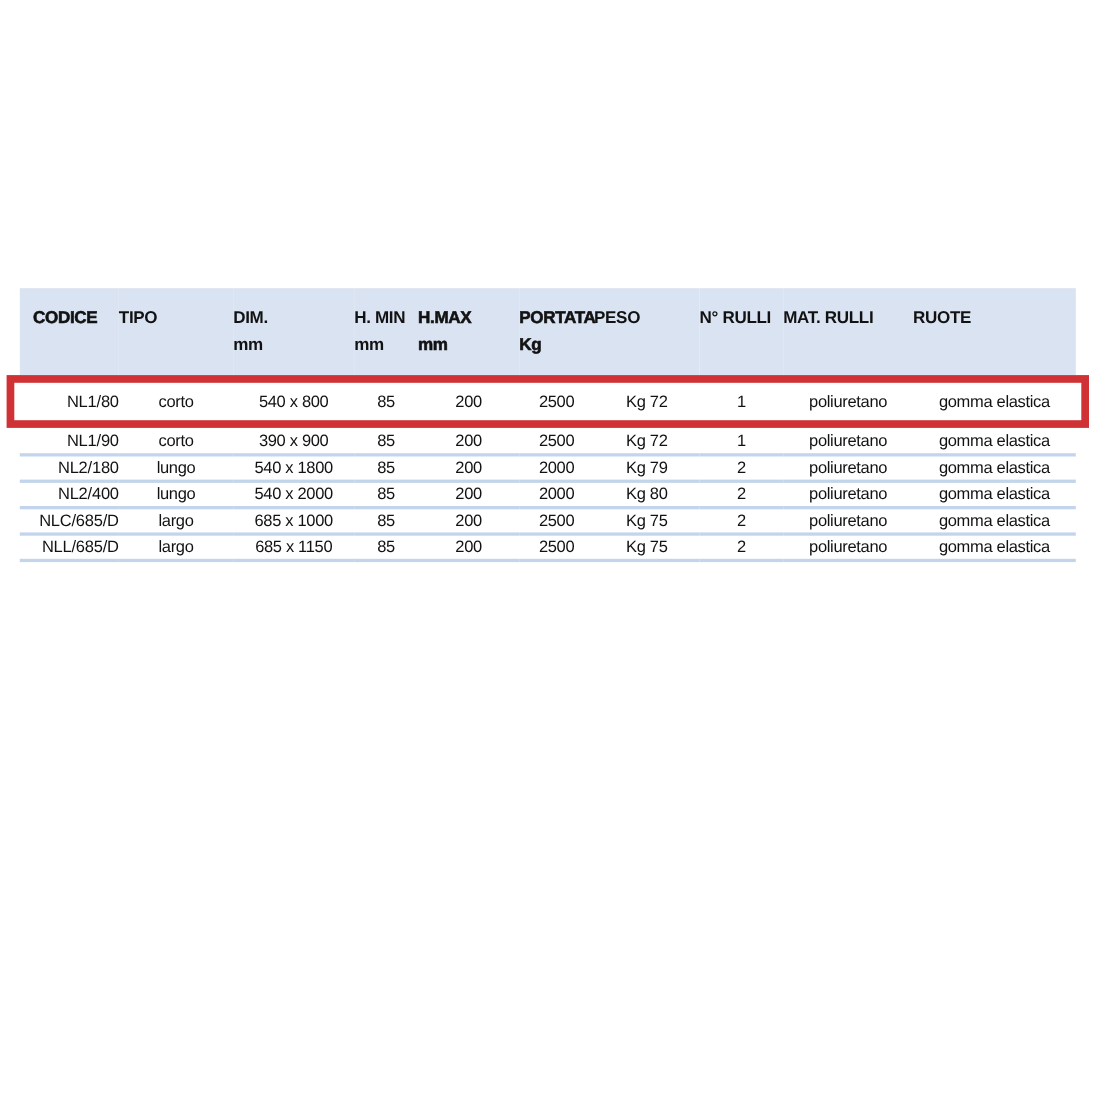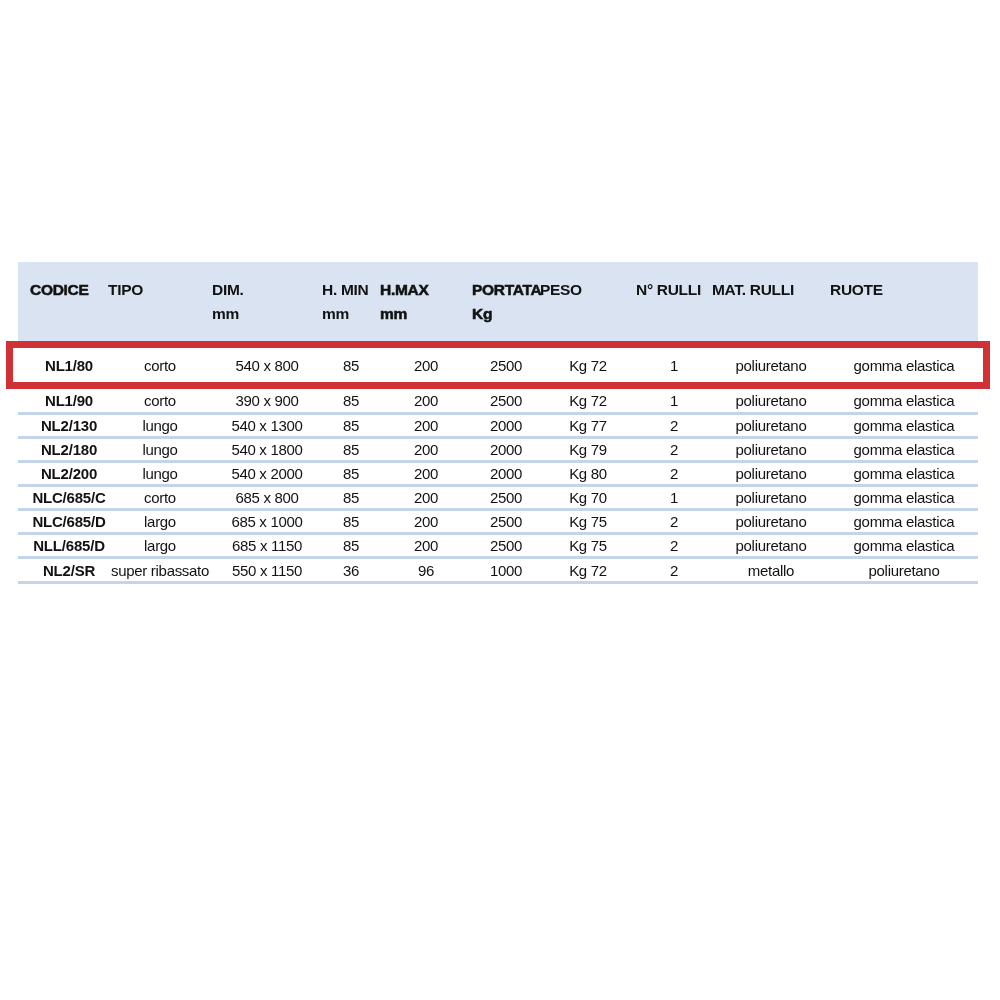--- a/index.html
+++ b/index.html
@@ -45,23 +45,23 @@
     border-bottom: 3px solid var(--divider);
     padding: 0;
     font-size: 15px;
     letter-spacing: -0.3px;
     text-align: center;
     vertical-align: middle;
     white-space: nowrap;
     line-height: 1;
   }
   tbody td.c-codice {
-    text-align: center;
+    text-align: right;
     padding-left: 12px;
-    font-weight: 700;
+    font-weight: 400;
     letter-spacing: -0.2px;
   }
   tbody tr.highlighted { height: 48px; }
   tbody tr.highlighted td { border-bottom: none; }
   .highlight-box {
     position: absolute;
     left: 6px; top: 341px;
     width: 984px; height: 48px;
     border: 7px solid var(--highlight);
     pointer-events: none;
@@ -150,64 +150,40 @@
     <td class="c-dim">390 x 900</td>
     <td class="c-hmin">85</td>
     <td class="c-hmax">200</td>
     <td class="c-portata">2500</td>
     <td class="c-peso">Kg 72</td>
     <td class="c-nrulli">1</td>
     <td class="c-matrulli">poliuretano</td>
     <td class="c-ruote">gomma elastica</td>
   </tr>
           <tr>
-    <td class="c-codice">NL2/130</td>
-    <td class="c-tipo">lungo</td>
-    <td class="c-dim">540 x 1300</td>
-    <td class="c-hmin">85</td>
-    <td class="c-hmax">200</td>
-    <td class="c-portata">2000</td>
-    <td class="c-peso">Kg 77</td>
-    <td class="c-nrulli">2</td>
-    <td class="c-matrulli">poliuretano</td>
-    <td class="c-ruote">gomma elastica</td>
-  </tr>
-          <tr>
     <td class="c-codice">NL2/180</td>
     <td class="c-tipo">lungo</td>
     <td class="c-dim">540 x 1800</td>
     <td class="c-hmin">85</td>
     <td class="c-hmax">200</td>
     <td class="c-portata">2000</td>
     <td class="c-peso">Kg 79</td>
     <td class="c-nrulli">2</td>
     <td class="c-matrulli">poliuretano</td>
     <td class="c-ruote">gomma elastica</td>
   </tr>
           <tr>
-    <td class="c-codice">NL2/200</td>
+    <td class="c-codice">NL2/400</td>
     <td class="c-tipo">lungo</td>
     <td class="c-dim">540 x 2000</td>
     <td class="c-hmin">85</td>
     <td class="c-hmax">200</td>
     <td class="c-portata">2000</td>
     <td class="c-peso">Kg 80</td>
     <td class="c-nrulli">2</td>
-    <td class="c-matrulli">poliuretano</td>
-    <td class="c-ruote">gomma elastica</td>
-  </tr>
-          <tr>
-    <td class="c-codice">NLC/685/C</td>
-    <td class="c-tipo">corto</td>
-    <td class="c-dim">685 x 800</td>
-    <td class="c-hmin">85</td>
-    <td class="c-hmax">200</td>
-    <td class="c-portata">2500</td>
-    <td class="c-peso">Kg 70</td>
-    <td class="c-nrulli">1</td>
     <td class="c-matrulli">poliuretano</td>
     <td class="c-ruote">gomma elastica</td>
   </tr>
           <tr>
     <td class="c-codice">NLC/685/D</td>
     <td class="c-tipo">largo</td>
     <td class="c-dim">685 x 1000</td>
     <td class="c-hmin">85</td>
     <td class="c-hmax">200</td>
     <td class="c-portata">2500</td>
@@ -221,31 +197,19 @@
     <td class="c-tipo">largo</td>
     <td class="c-dim">685 x 1150</td>
     <td class="c-hmin">85</td>
     <td class="c-hmax">200</td>
     <td class="c-portata">2500</td>
     <td class="c-peso">Kg 75</td>
     <td class="c-nrulli">2</td>
     <td class="c-matrulli">poliuretano</td>
     <td class="c-ruote">gomma elastica</td>
   </tr>
-          <tr>
-    <td class="c-codice">NL2/SR</td>
-    <td class="c-tipo">super ribassato</td>
-    <td class="c-dim">550 x 1150</td>
-    <td class="c-hmin">36</td>
-    <td class="c-hmax">96</td>
-    <td class="c-portata">1000</td>
-    <td class="c-peso">Kg 72</td>
-    <td class="c-nrulli">2</td>
-    <td class="c-matrulli">metallo</td>
-    <td class="c-ruote">poliuretano</td>
-  </tr>
         </tbody>
     </table>
   </div>
 
   <div class="highlight-box"></div>
 
 </div>
 
 </body></html>

